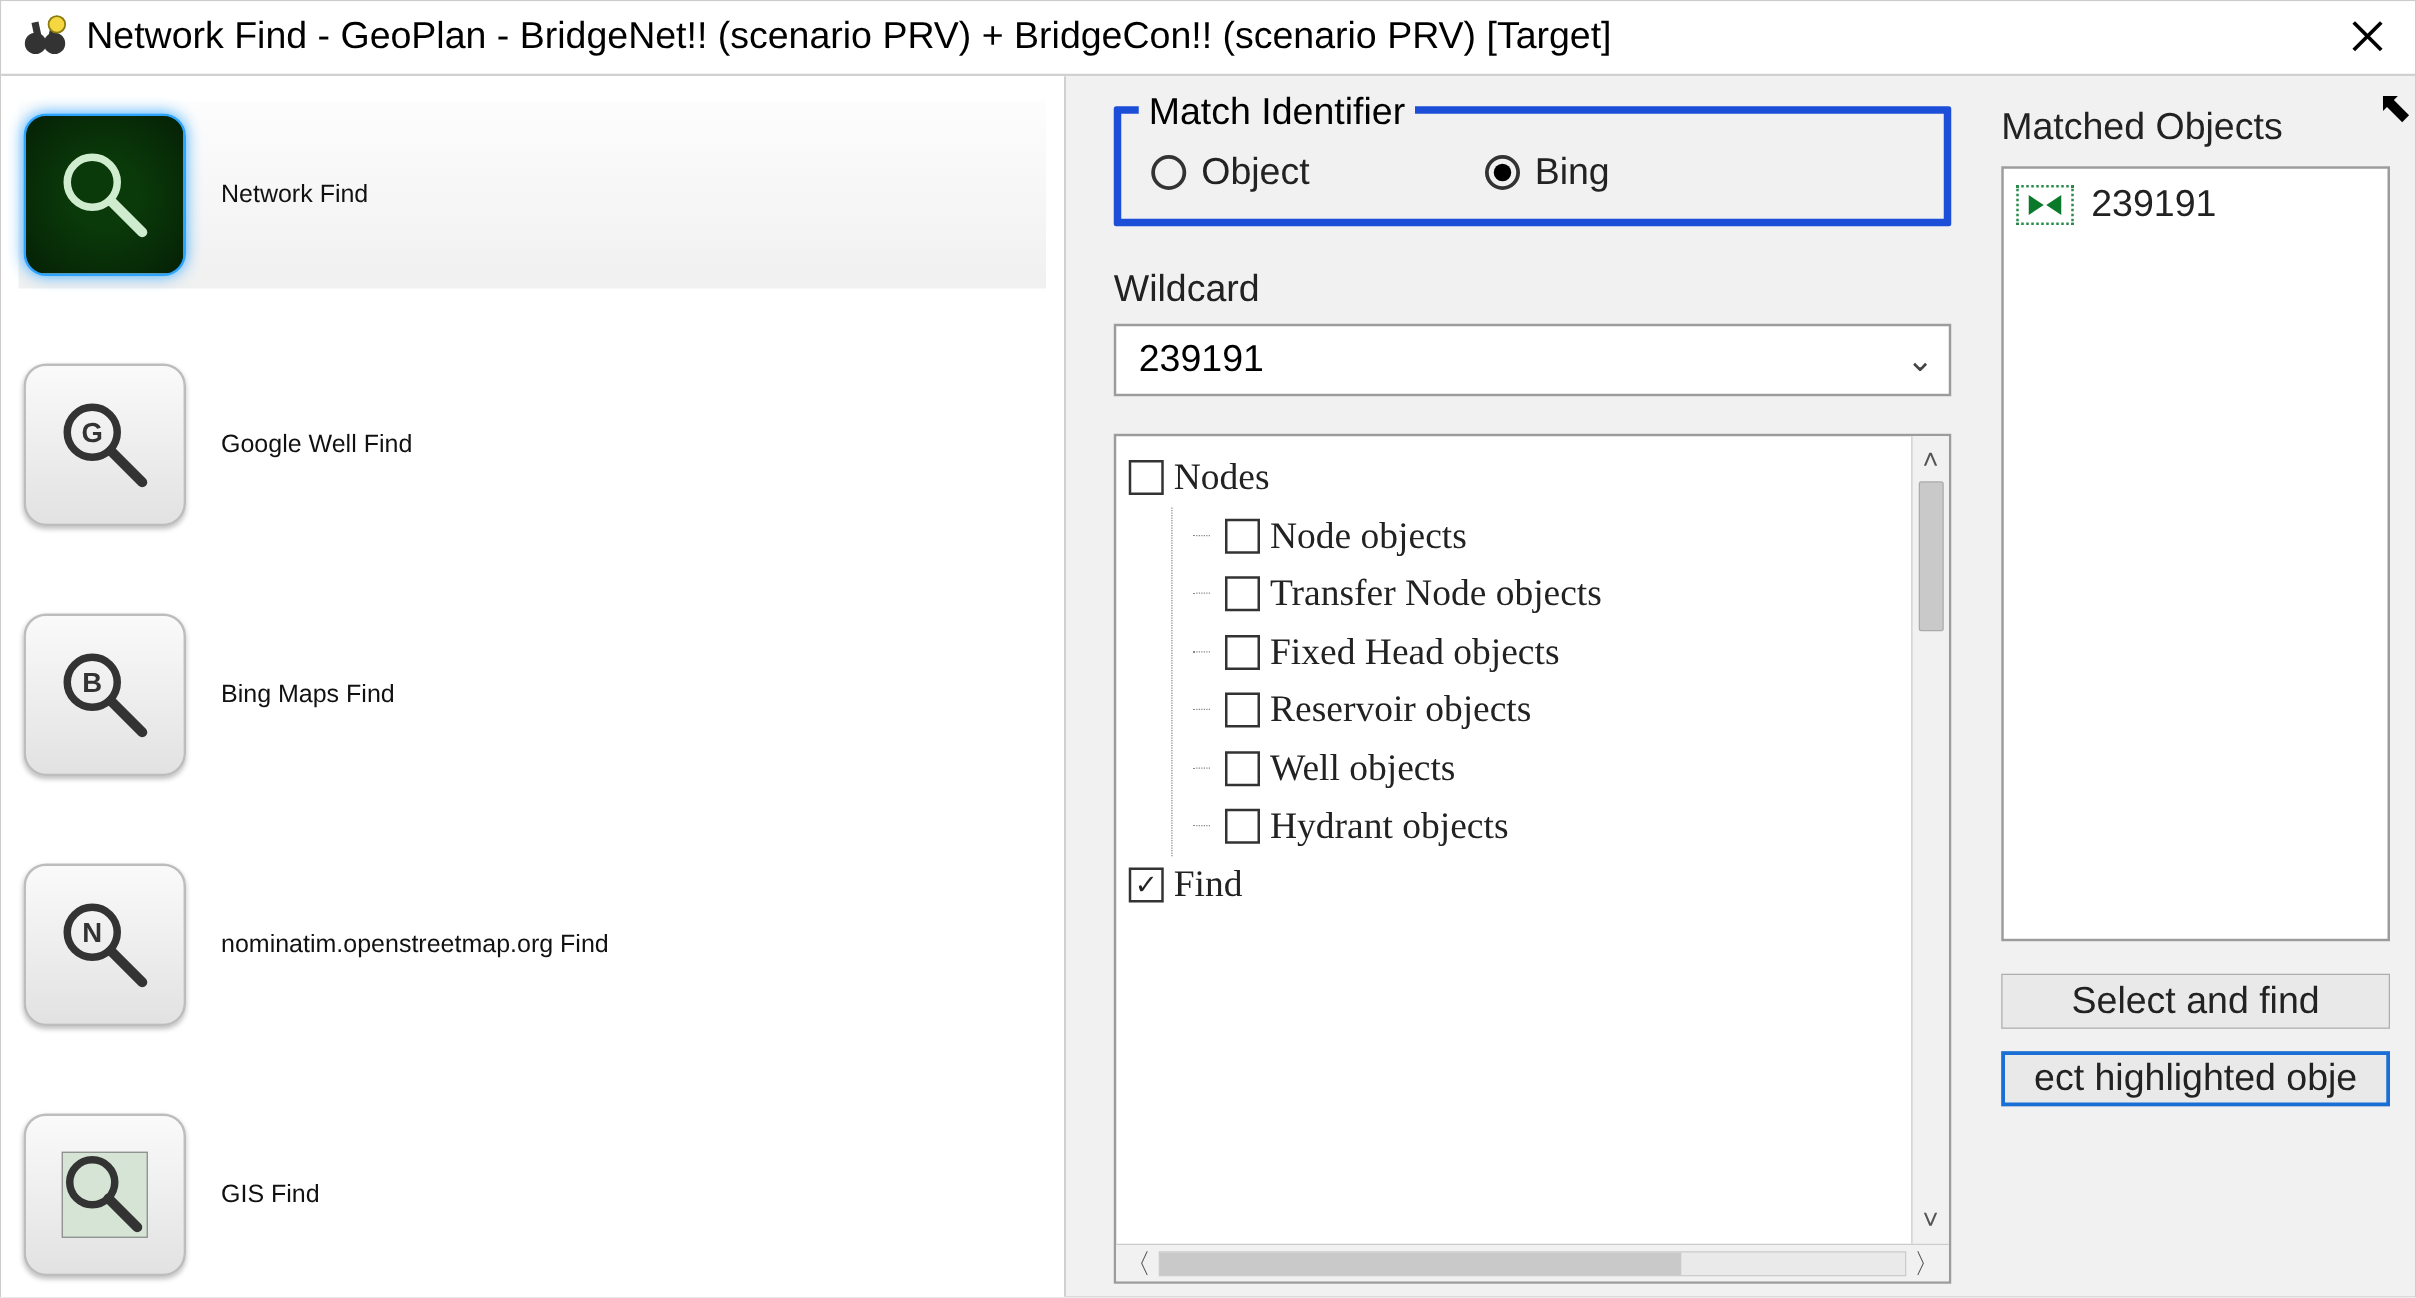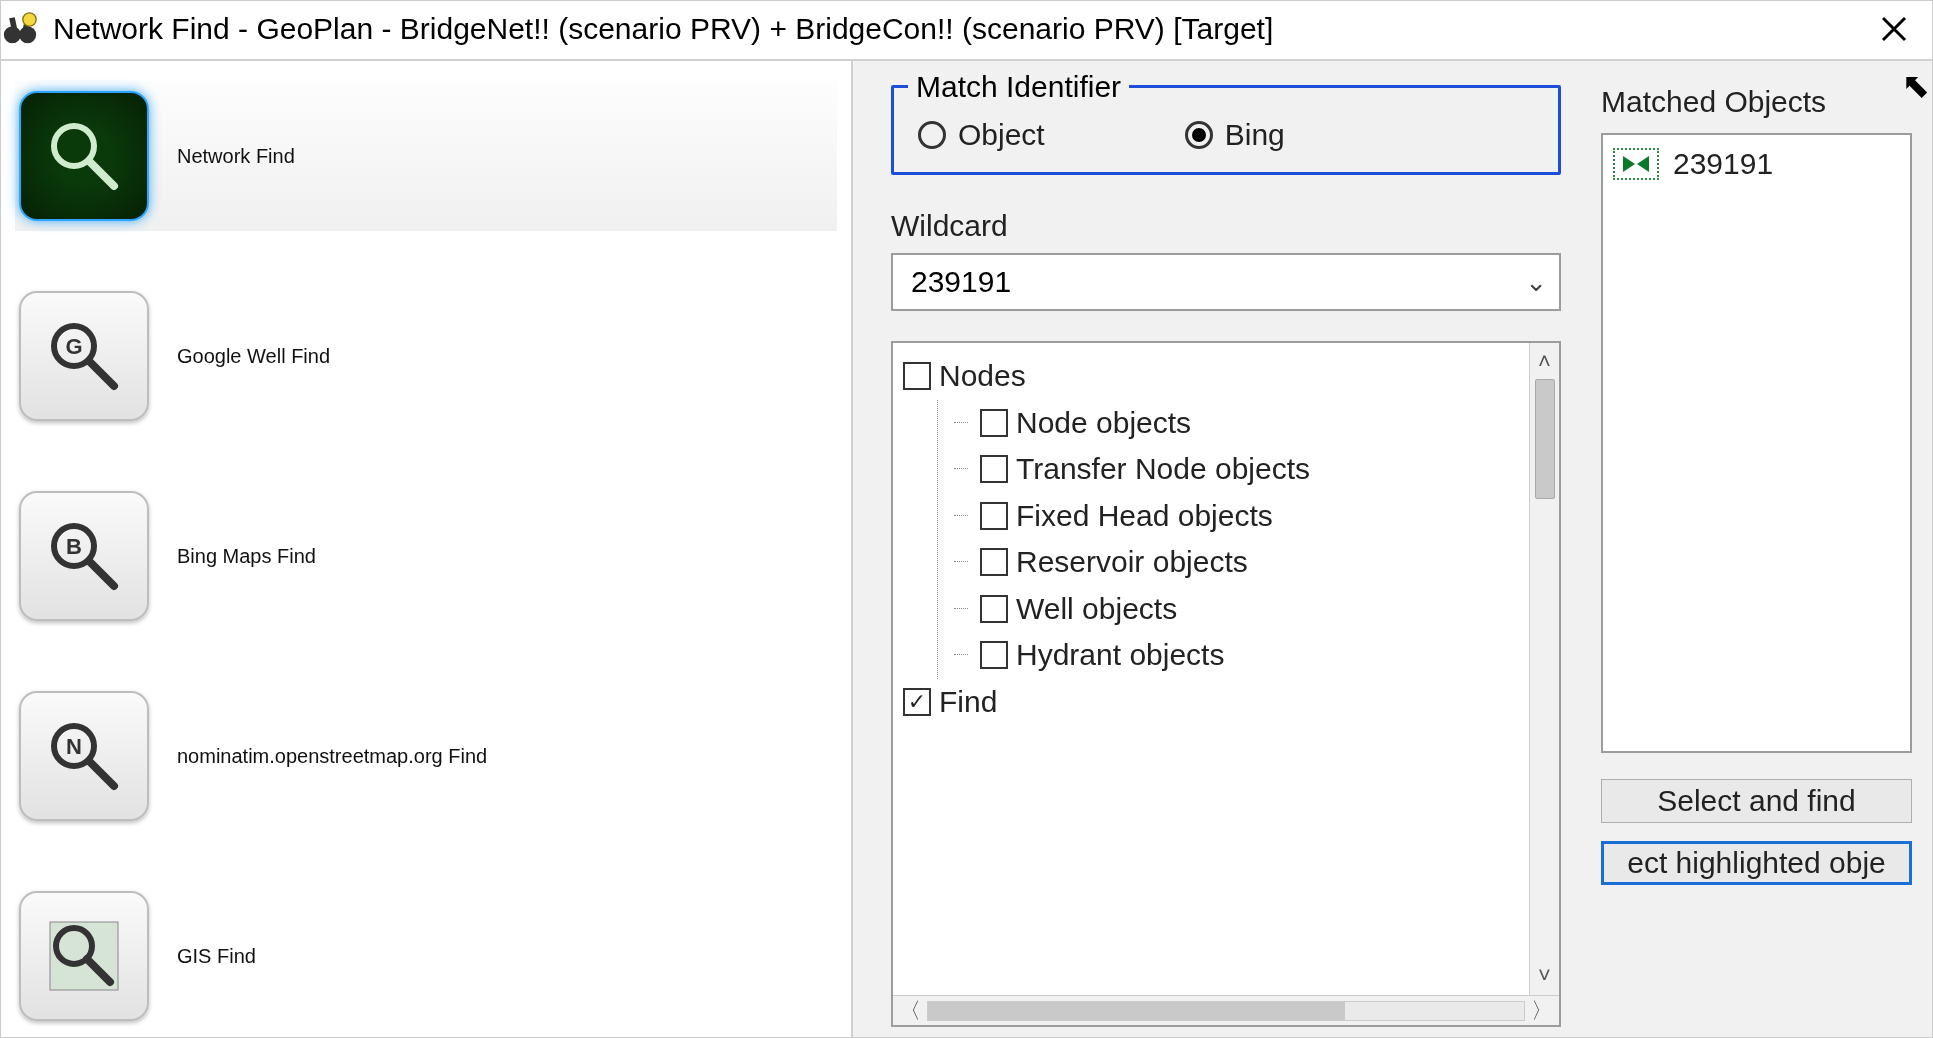--- a/index.html
+++ b/index.html
@@ -16,21 +16,21 @@
     height: 1038px;
     background: #fff;
     display: flex;
     flex-direction: column;
     border: 1px solid #ccc;
   }
   
   .titlebar {
     display: flex;
     align-items: center;
-    padding: 8px 18px 10px 0;
+    padding: 8px 18px 10px 16px;
     font-size: 30px;
     color: #000;
     background: #fff;
   }
   .titlebar .app-icon {
     width: 38px; height: 38px; margin-right: 14px;
     position: relative;
   }
   .titlebar .app-icon svg { width: 100%; height: 100%; }
   .titlebar .title-text { flex: 1; }
@@ -98,21 +98,21 @@
   .panel-left {
     width: 670px;
     display: flex; flex-direction: column;
   }
   .panel-right {
     flex: 1;
     display: flex; flex-direction: column;
     min-width: 0;
   }
   .group {
-    border: 3px solid #1d4ed8;
+    border: 6px solid #1d4ed8;
     border-radius: 2px;
     padding: 24px 8px 20px 24px;
     margin-bottom: 28px;
     position: relative;
     background: #f1f1f1;
   }
   .group-title {
     position: absolute;
     top: -18px; left: 14px;
     background: #f1f1f1;
@@ -163,20 +163,21 @@
     flex: 1;
     display: flex;
     min-height: 0;
   }
   .tree-content {
     flex: 1;
     overflow: hidden;
     padding: 10px 6px 6px 10px;
     line-height: 1.55;
     font-size: 30px;
+    font-family: Liberation Serif, serif;
   }
   .tree-root { }
   .tree-item { display: flex; align-items: center; gap: 8px; }
   .tree-children { margin-left: 34px; border-left: 1px dotted #888; padding-left: 16px; }
   .tree-children .tree-item::before {
     content: ""; display:inline-block; width:14px; height:1px; border-top:1px dotted #888; margin-right:4px;
   }
   .cb {
     width: 28px; height: 28px; border: 2px solid #333; background:#fff;
     display:inline-flex; align-items:center; justify-content:center;

